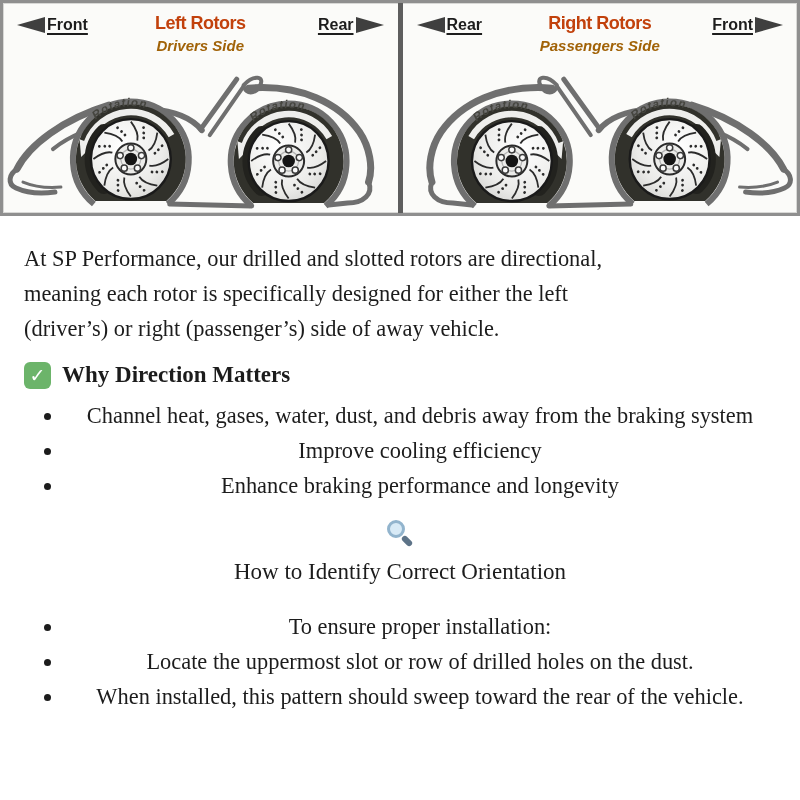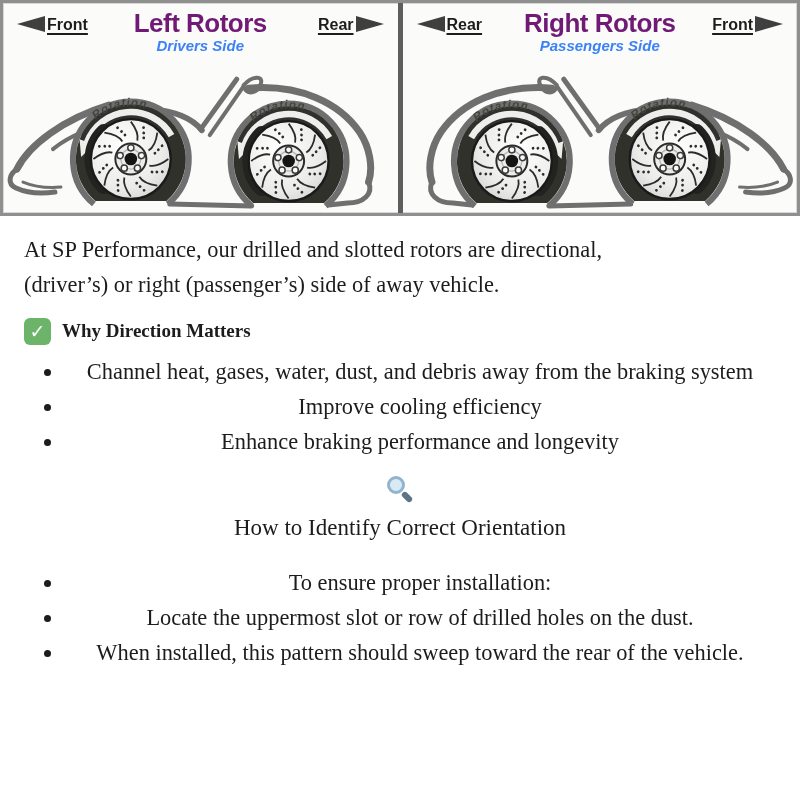--- a/index.html
+++ b/index.html
@@ -5,41 +5,41 @@
   * { margin:0; padding:0; box-sizing:border-box; }
   html,body { width:800px; background:#ffffff; font-family:"Liberation Serif", serif; color:#1c1c1c; }
 
   
   .diagram { display:flex; width:800px; height:216px; border:3px solid #8f8f8f; box-shadow: inset 0 0 0 1px #d8d8d6; background:#fbfbf9; }
   .panel { flex:1 1 0; position:relative; overflow:hidden; }
   .panel + .panel { border-left:5px solid #5e5e5e; }
 
   .panel-header { position:relative; height:52px; padding-top:7px; }
   .ph-center { text-align:center; }
-  .ph-title { font-family:"Liberation Sans", sans-serif; font-weight:800; font-size:26px; letter-spacing:-0.5px; color:#701a75; line-height:27px; }
-  .ph-sub { font-family:"Liberation Sans", sans-serif; font-weight:700; font-style:italic; font-size:15px; color:#3b82f6; line-height:17px; }
-
-  .dir { position:absolute; top:13px; display:flex; align-items:flex-start; gap:2px; }
+  .ph-title { font-family:"Liberation Sans", sans-serif; font-weight:800; font-size:18px; letter-spacing:-0.5px; color:#c2410c; line-height:27px; }
+  .ph-sub { font-family:"Liberation Sans", sans-serif; font-weight:700; font-style:italic; font-size:15px; color:#a16207; line-height:17px; }
+
+  .dir { position:absolute; top:13px; display:flex; align-items:center; gap:2px; }
   .dir-left  { left:14px; }
   .dir-right { right:14px; }
   .dir-label { font-family:"Liberation Sans", sans-serif; font-weight:800; font-size:16px; color:#1d1d1d; text-decoration:underline; text-underline-offset:3px; text-decoration-thickness:2px; }
   .tri { width:0; height:0; border-top:8px solid transparent; border-bottom:8px solid transparent; }
   .tri-left  { border-right:28px solid #3f3f3f; }
   .tri-right { border-left:28px solid #3f3f3f; }
 
   .car-box { position:absolute; left:0; right:0; bottom:0; height:160px; }
   .car-box svg { width:100%; height:100%; display:block; }
 
   .rot-text { font-family:"Liberation Sans", sans-serif; font-weight:700; font-style:italic; font-size:11.5px; letter-spacing:1px; fill:#45453f; }
 
   
-  .content { padding:16px 24px 0 24px; font-size:22.4px; line-height:35px; }
+  .content { padding:16px 24px 0 24px; font-size:22.4px; line-height:35px;margin-top:9px; }
   .intro span { display:block; }
   .h-row { display:flex; align-items:center; gap:11px; margin-top:14px; line-height:30px; }
-  .h-bold { font-weight:700; font-size:19px; }
+  .h-bold { font-weight:700; font-size:23px; }
   .h-reg  { font-weight:400; font-size:23px; }
   .lead { margin-top:18px; }
   ul { margin:8px 0 0 0; padding-left:40px; list-style:disc outside; }
   li { max-width:720px;text-align:center; }
   ul.second { margin-top:22px; }
 
   
   .check-icon { width:27px; height:27px; background:#6cb46a; border-radius:6px; color:#fff; display:inline-flex; align-items:center; justify-content:center; font-family:"DejaVu Sans", sans-serif; font-size:19px; font-weight:700; flex:0 0 auto; }
   
   .mag-icon { position:relative; width:27px; height:27px; display:inline-block; flex:0 0 auto; }
@@ -229,20 +229,21 @@
         </g>
       </svg>
     </div>
   </div>
 </div>
 
 <div class="content">
 
   <p class="intro">
     <span>At SP Performance, our drilled and slotted rotors are directional,</span>
+    <span>meaning each rotor is specifically designed for either the left</span>
     <span>(driver’s) or right (passenger’s) side of away vehicle.</span>
   </p>
 
   <div class="h-row">
     <span class="check-icon">✓</span>
     <span class="h-bold">Why Direction Matters</span>
   </div>
 
 
   <ul>

